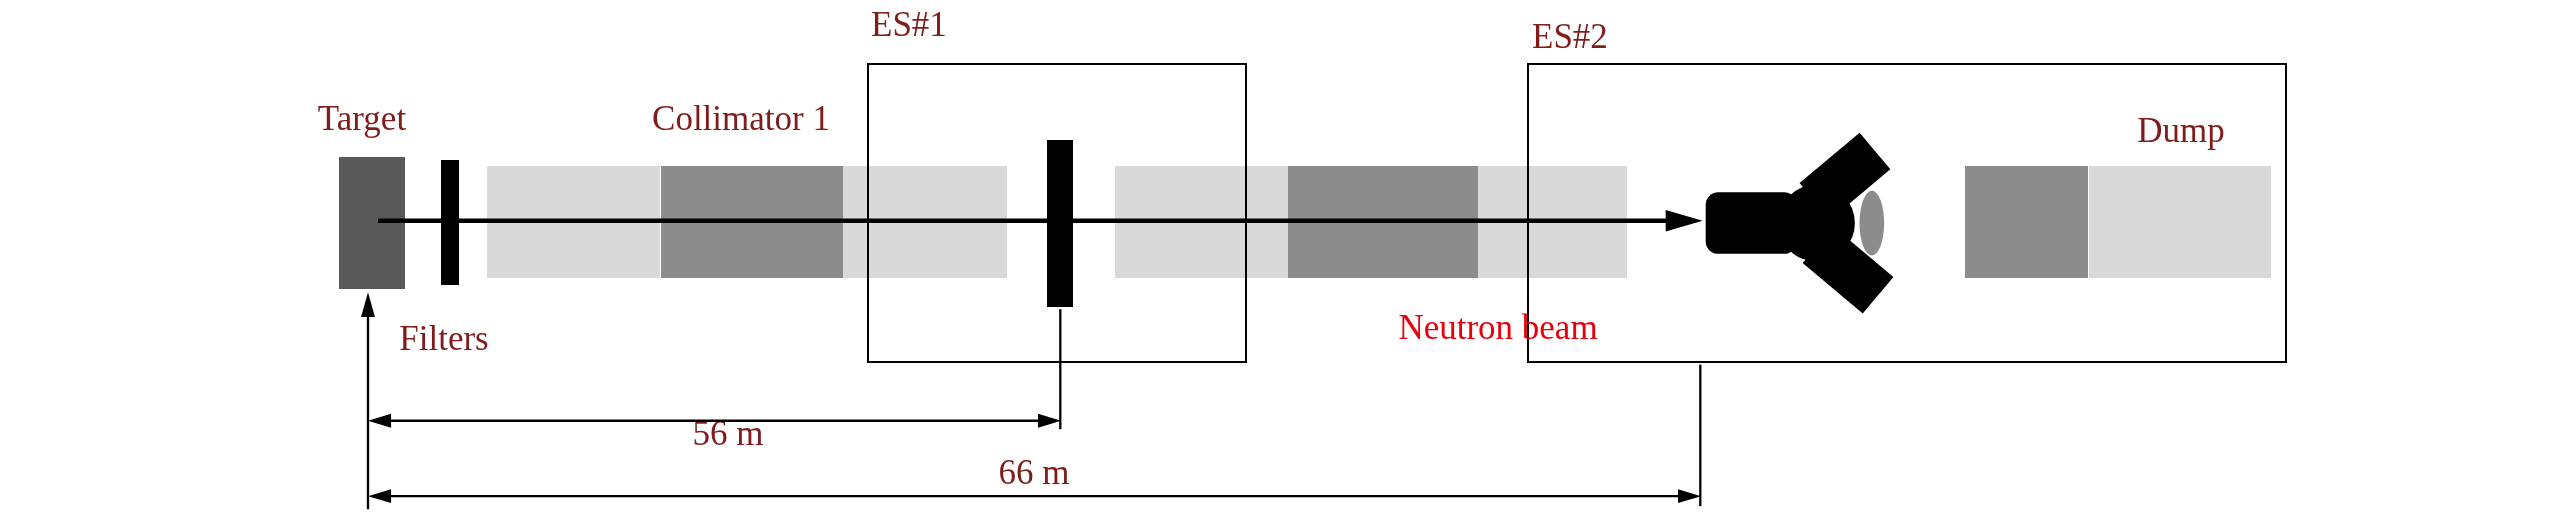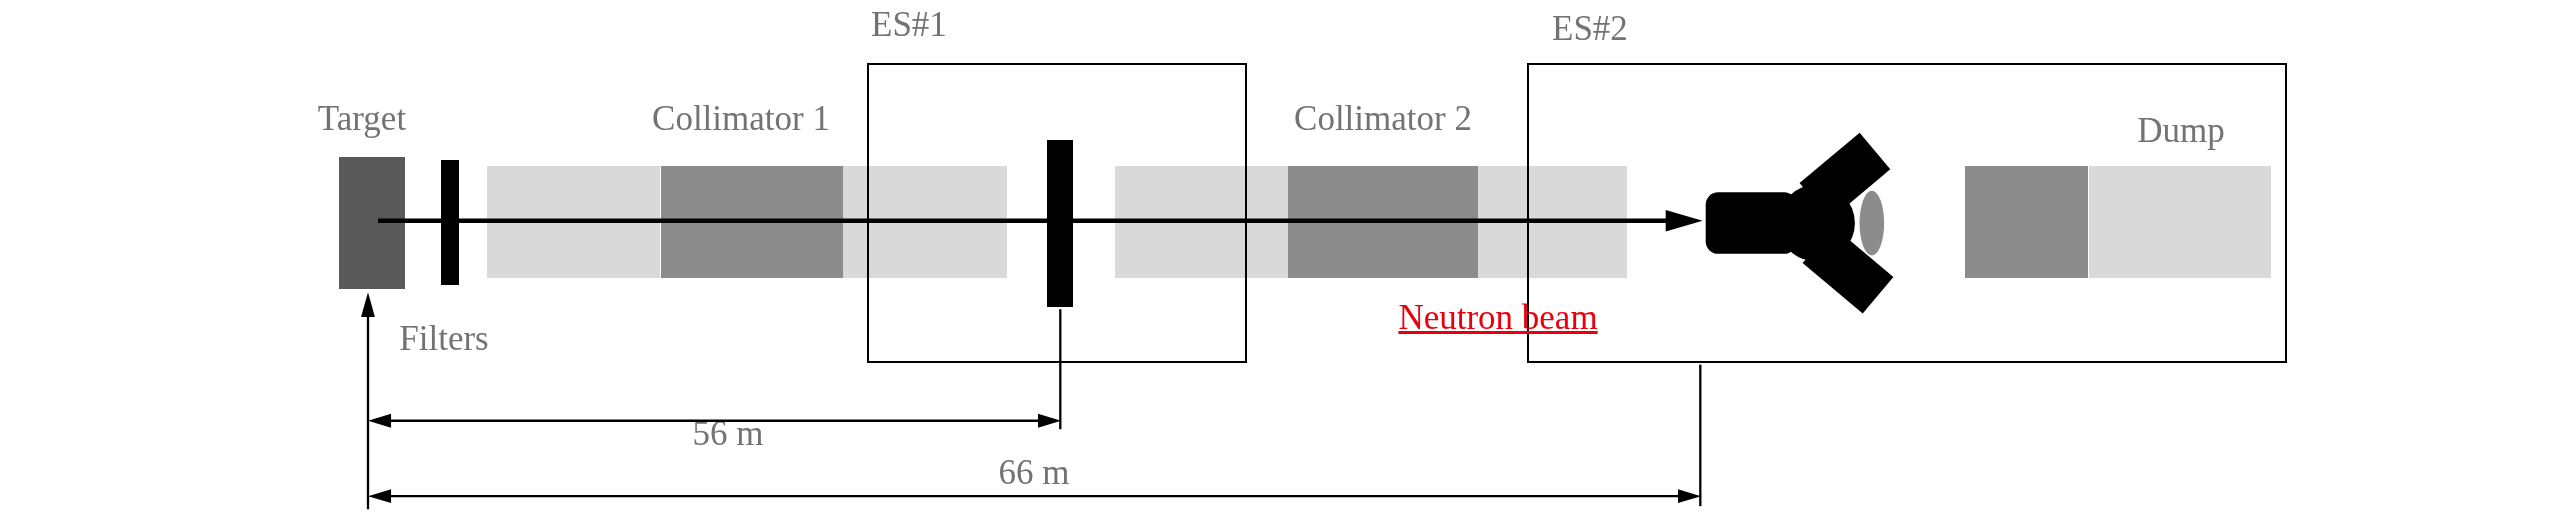--- a/index.html
+++ b/index.html
@@ -26,30 +26,30 @@
   .es-box { position:absolute; top:63px; height:300px; border:2.3px solid var(--line-black,#000); background:transparent; z-index:3; }
   #es1-box { left:867px; width:380px; }
   #es2-box { left:1527px; width:760px; }
 
   #slit-bar { left:1047px; top:140px; width:26px; height:167px; background:var(--line-black,#000); z-index:3; }
 
   #dump-inner-rect { left:1965px; top:166px; width:123px; height:112px; background:var(--dump-inner-fill,#8c8c8c); z-index:1; }
   #dump-outer-rect { left:2089px; top:166px; width:182px; height:112px; background:var(--dump-outer-fill,#d9d9d9); z-index:1; }
 
   
-  .lbl { position:absolute; font-size:35px; line-height:1.1; color:#737373; white-space:nowrap; z-index:4; }
+  .lbl { position:absolute; font-size:35px; line-height:1.1; color:#7f1d1d; white-space:nowrap; z-index:4; }
   .ctr { transform:translateX(-50%); }
   #lbl-target      { left:362px;  top:100px; }
   #lbl-filters     { left:444px;  top:320px; }
   #lbl-collimator1 { left:741px;  top:100px; }
   #lbl-es1         { left:871px; top:6.2px;   }
   #lbl-collimator2 { left:1383px; top:100px; }
-  #lbl-es2         { left:1532px; top:10px;margin-left:20px;   }
+  #lbl-es2         { left:1532px; top:18px;   }
   #lbl-dump        { left:2181px; top:100px;margin-top:12px; }
-  #lbl-neutron     { left:1498px; top:299px; color:var(--beam-label-red,#e8000d);text-decoration:underline; }
+  #lbl-neutron     { left:1498px; top:309px; color:var(--beam-label-red,#e8000d); }
   #lbl-dim56       { left:728px;  top:379px;margin-top:36px; }
   #lbl-dim77       { left:1034px; top:454px; }
 
   
   #overlay { position:absolute; left:0; top:0; z-index:5; pointer-events:none; }
   .ink line    { stroke:var(--line-black,#000); }
   .ink polygon { fill:var(--line-black,#000); stroke:none; }
   .ink rect, .ink circle { fill:var(--line-black,#000); stroke:none; }
   .ink .cap    { fill:var(--detector-cap-fill,#8c8c8c); stroke:none; }
 </style>
@@ -74,21 +74,20 @@
 
   <div class="rect" id="slit-bar"></div>
 
   <div class="rect" id="dump-inner-rect"></div>
   <div class="rect" id="dump-outer-rect"></div>
 
   <div class="lbl ctr" id="lbl-target">Target</div>
   <div class="lbl ctr" id="lbl-filters">Filters</div>
   <div class="lbl ctr" id="lbl-collimator1">Collimator 1</div>
   <div class="lbl" id="lbl-es1">ES#1</div>
-  <div class="lbl ctr" id="lbl-collimator2">Collimator 2</div>
   <div class="lbl" id="lbl-es2">ES#2</div>
   <div class="lbl ctr" id="lbl-dump">Dump</div>
   <div class="lbl ctr" id="lbl-neutron">Neutron beam</div>
   <div class="lbl ctr" id="lbl-dim56">56 m</div>
   <div class="lbl ctr" id="lbl-dim77">66 m</div>
 
   <svg id="overlay" width="2576" height="530" viewBox="0 0 3346 689">
     <g class="ink">
 
       <g>

